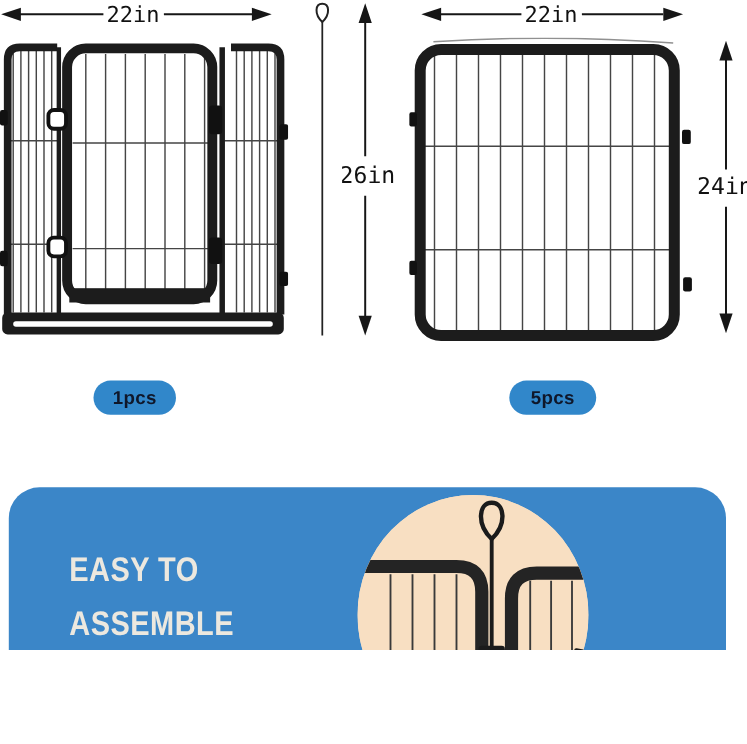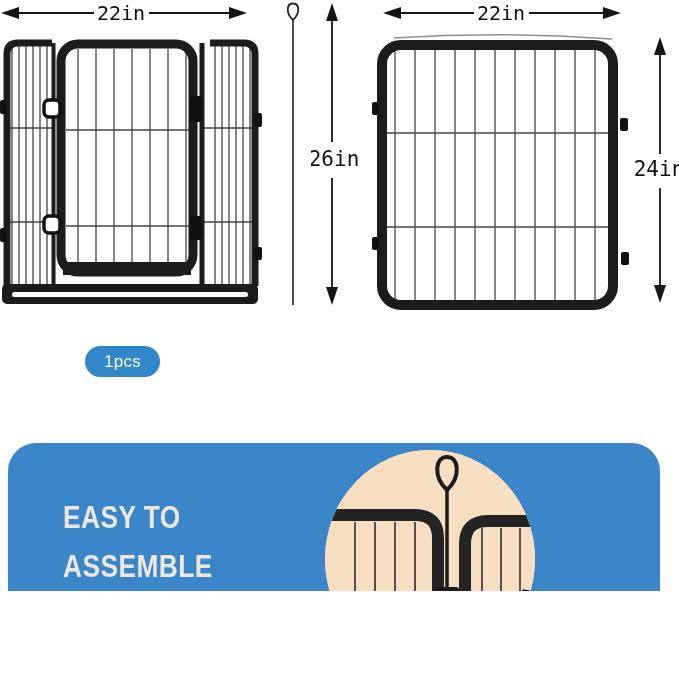--- a/index.html
+++ b/index.html
@@ -8,21 +8,21 @@
   }
   *{margin:0;padding:0;box-sizing:border-box;}
   body{background:#fff;font-family:"Liberation Sans",sans-serif;}
   .stage{position:relative;width:679px;height:591px;background:#fff;overflow:hidden;}
   .abs{position:absolute;}
   .dim-text{font-family:"DejaVu Sans Mono",monospace;fill:var(--dim-text);}
   .arrow-line{stroke:#161616;stroke-width:1.8;}
   .arrow-head{fill:#161616;}
   .badge{
     position:absolute;display:flex;align-items:center;justify-content:center;
-    background:var(--badge-blue);color:#fef9c3;font-size:17px;font-weight:normal;
+    background:var(--badge-blue);color:#0f172a;font-size:17px;font-weight:bold;
     border-radius:16px;letter-spacing:.3px;text-align:center;
   }
   .banner{
     position:absolute;left:8px;top:443px;width:652px;height:225px;
     background:var(--banner-blue);border-radius:28px;
   }
   .banner-line{
     position:absolute;left:55px;color:var(--banner-text);
     font-size:31px;font-weight:bold;letter-spacing:.5px;
     transform:scaleX(.85);transform-origin:left center;white-space:nowrap;
@@ -152,20 +152,21 @@
 
   <svg class="abs" style="left:635px;top:26px" width="48" height="288" viewBox="0 0 48 288">
     <polygon class="arrow-head" points="25,11 19,29 31,29"></polygon>
     <line class="arrow-line" x1="25" y1="27" x2="25" y2="128"></line>
     <text class="dim-text" x="24" y="150" font-size="21" text-anchor="middle">24in</text>
     <line class="arrow-line" x1="25" y1="162" x2="25" y2="261"></line>
     <polygon class="arrow-head" points="25,277 19,259 31,259"></polygon>
   </svg>
 
   <div class="badge" style="left:85px;top:346px;width:75px;height:31px">1pcs</div>
+  <div class="badge" style="left:463px;top:346px;width:79px;height:31px">5pcs</div>
 
   <div class="banner">
     <div class="banner-line l1">EASY TO</div>
     <div class="banner-line l2">ASSEMBLE</div>
 
     <div class="inset-circle">
       <svg width="210" height="218" viewBox="0 0 210 218">
         <rect x="0" y="0" width="210" height="218" fill="var(--inset-peach)"></rect>
         <g stroke="#3a3a3a" stroke-width="1.7">
           <line x1="30" y1="72" x2="30" y2="216"></line>

